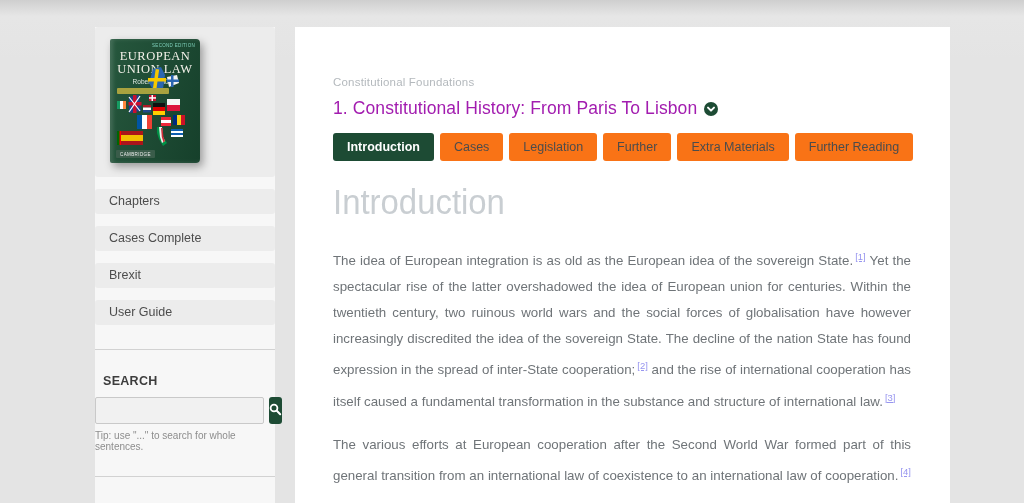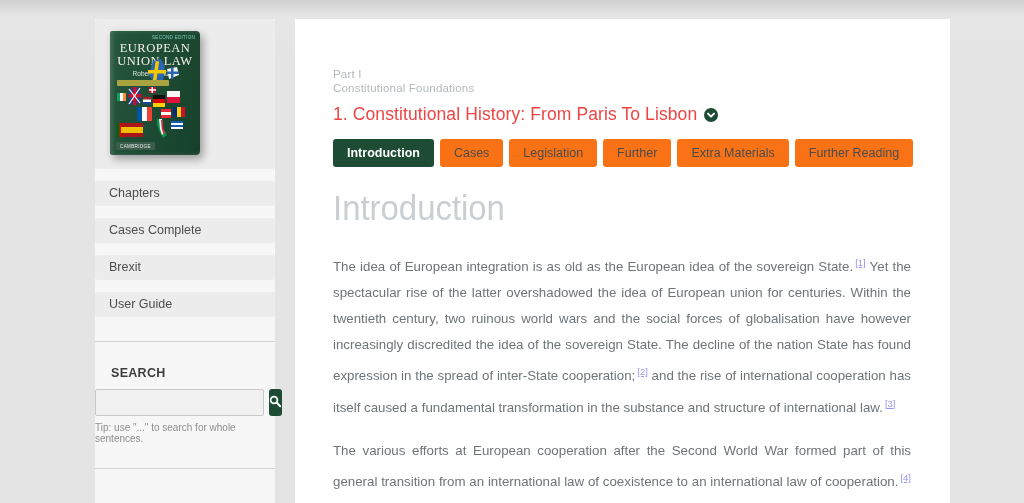--- a/index.html
+++ b/index.html
@@ -1,21 +1,21 @@
 <!DOCTYPE html>
 <html><head>
 <meta charset="utf-8">
 <style>
   * { margin:0; padding:0; box-sizing:border-box; }
   html,body { width:1024px; height:503px; overflow:hidden; }
   body {
     font-family:"Liberation Sans", sans-serif;
     background:linear-gradient(180deg,#cfcfcf 0px,#e6e6e6 16px,#e4e4e4 60px,#e4e4e4 100%);
   }
-  .page { position:relative; width:1024px; height:503px; padding:19px 0 0 95px; display:flex; }
+  .page { position:relative; width:1024px; height:503px; padding:27px 0 0 95px; display:flex; }
 
   
   .sidebar { width:180px; flex:0 0 180px; background:#f7f7f7; height:600px; }
   .book-panel { background:#ececec; border-radius:3px; height:150px; padding:12px 0 0 15px; margin-bottom:4px; }
   .book {
     position:relative; width:90px; height:124px; border-radius:2px 4px 4px 2px;
     background:linear-gradient(105deg,#26573d 0%,#1d4a33 55%,#16402b 100%);
     box-shadow:3px 4px 8px rgba(0,0,0,.35), inset 3px 0 4px rgba(255,255,255,.15);
     color:#fff; overflow:hidden;
   }
@@ -24,33 +24,33 @@
     font-family:"Liberation Serif", serif; font-size:12.5px; line-height:13px; letter-spacing:.5px; color:#f4f2ea; }
   .book .bauthor { position:absolute; top:39px; left:0; width:100%; text-align:center; font-size:6.5px; color:#dfe8e2; }
   .book .band { position:absolute; top:49px; left:7px; width:52px; height:6px; background:#a8a23f; border-radius:1px; }
   .book .bmap { position:absolute; top:28px; left:5px; }
   .book .publisher { position:absolute; bottom:5px; left:6px; background:#3a5c4a; color:#eee;
     font-size:4.5px; letter-spacing:.4px; padding:1.5px 4px; border-radius:1px; }
 
   .nav-item { background:#ececec; border-radius:3px; height:25px; line-height:25px; margin-bottom:3px;
     padding-left:14px; font-size:12.5px; color:#4d4d4d; cursor:pointer;margin-top:12px; }
   .divider { border:none; border-top:1px solid #d2d2d2; margin:24px 0; }
-  .search-label { font-size:12.5px; font-weight:bold; color:#3d3d3d; margin:6px 0 9px 16px; letter-spacing:.3px; }
+  .search-label { font-size:12.5px; font-weight:bold; color:#3d3d3d; margin:6px 0 9px 8px; letter-spacing:.3px; }
   .search-row { display:flex; align-items:stretch; }
   .search-input { flex:1; height:27px; background:#f1f1f1; border:1px solid #c9c9c9; border-radius:2px;
     font-size:12px; padding:0 6px; color:#444; outline:none; }
   .search-btn { width:27px; height:27px; margin-left:5px; background:#1d4b34; border:none; border-radius:3px;
     display:flex; align-items:center; justify-content:center; cursor:pointer; }
   .search-tip { font-size:10px; color:#8d8d8d; margin-top:6px; }
 
   
   .main { width:655px; flex:0 0 655px; margin-left:20px; background:#ffffff; height:600px;
     padding:48px 39px 0 38px; }
   .crumb { font-size:11.5px; line-height:14px; color:#b4b9bd; letter-spacing:.2px; }
-  .chapter-title { margin-top:9px; font-size:17.5px; font-weight:400; color:#ef4444; letter-spacing:.1px;
+  .chapter-title { margin-top:9px; font-size:17.5px; font-weight:400; color:#a21caf; letter-spacing:.1px;
     display:flex; align-items:center; gap:7px; }
   .chev { display:inline-flex; cursor:pointer; }
   .tabs { display:flex; margin-top:14px; }
   .tab { height:28px; line-height:28px; padding:0 14px; margin-right:6px; border-radius:3px;
     background:#f97316; color:#4c4c4c; font-size:12.5px; cursor:pointer; white-space:nowrap; }
   .tab.active { background:#1d4b34; color:#fff; font-weight:bold; }
   .intro-heading { margin-top:21px; font-size:35px; font-weight:400; color:#c9ced2; letter-spacing:0;
     transform:scaleX(.94); transform-origin:left; }
   .paras { margin-top:21px; }
   .paras p { font-size:13.3px; line-height:26px; color:#6f7478; text-align:justify; margin-bottom:17px; }
@@ -165,21 +165,20 @@
       </div>
       <div class="search-tip">Tip: use "..." to search for whole sentences.</div>
     </div>
 
     <hr class="divider">
 
   </aside>
 
   <main class="main">
     <div class="crumb">
-      <div>Part I</div>
       <div>Constitutional Foundations</div>
     </div>
 
     <h2 class="chapter-title">
       <span>1. Constitutional History: From Paris To Lisbon</span>
       <span class="chev">
         <svg width="14" height="14" viewBox="0 0 14 14">
           <circle cx="7" cy="7" r="7" fill="#1d4b34"></circle>
           <path d="M4 5.6 L7 8.6 L10 5.6" fill="none" stroke="#fff" stroke-width="2" stroke-linecap="round" stroke-linejoin="round"></path>
         </svg>

